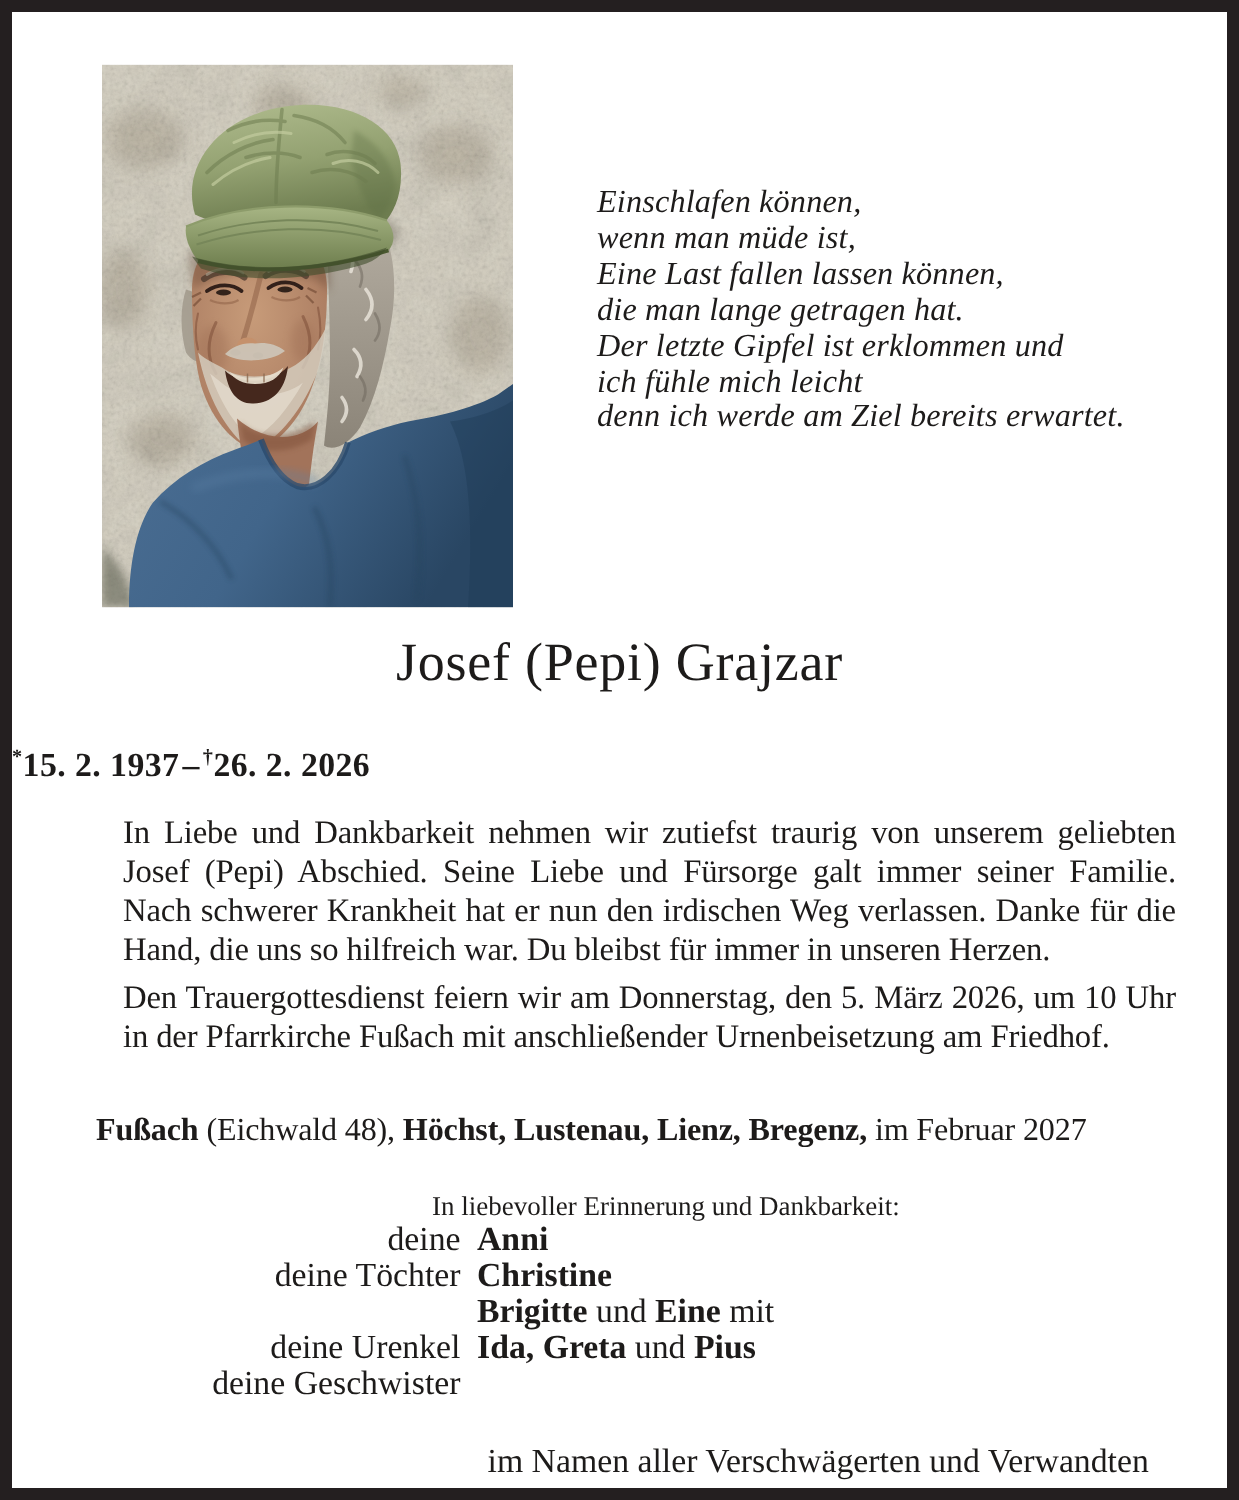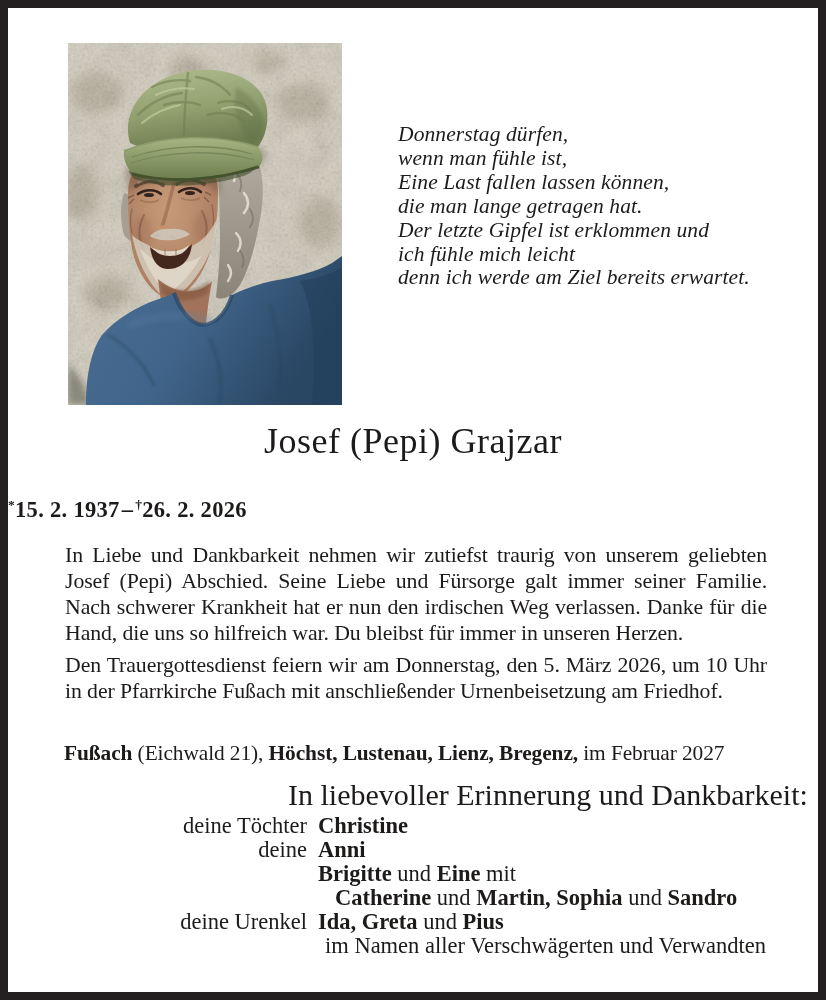--- a/index.html
+++ b/index.html
@@ -31,33 +31,33 @@
     text-align:center;font-size:36px;line-height:1.15;
     letter-spacing:.5px;
   }
   .dates{
     position:absolute;left:0;top:489px;width:100%;
     text-align:left;font-weight:700;font-size:22.5px;letter-spacing:.3px;
   }
   .dates sup{font-size:60%;line-height:0;vertical-align:super;}
   .dates .sep{padding:0 2px;}
   .para{
-    position:absolute;left:57px;width:702px;
+    position:absolute;left:74px;width:702px;
     font-size:21.8px;line-height:25.9px;text-align:justify;
     letter-spacing:-.1px;
   }
   #para1{top:535px;}
   #para2{top:645px;}
   .places{
     position:absolute;left:56px;top:733px;width:710px;
     font-size:21.4px;white-space:nowrap;letter-spacing:-.1px;
   }
   .closing{
-    position:absolute;left:280px;top:770px;
-    font-size:30px;white-space:nowrap;
+    position:absolute;left:280px;top:786px;
+    font-size:18px;white-space:nowrap;
   }
   .family{
     position:absolute;left:56px;top:806px;width:712px;
     font-size:22.5px;line-height:23.9px;
   }
   .family-row{display:flex;align-items:baseline;}
   .family-label{flex:0 0 243px;text-align:right;white-space:nowrap;}
   .family-names{margin-left:11px;white-space:nowrap;}
   .b{font-weight:700;}
   .family sup{font-size:62%;line-height:0;}
@@ -242,62 +242,59 @@
           <path d="M63,120 C100,108 148,106 186,117"></path>
         </g>
         <path d="M56,108 C94,92 148,90 190,104" fill="none" stroke="#8d9c6b" stroke-width="1.5"></path>
         <path d="M64,131 C102,141 150,137 191,124" fill="none" stroke="#49582f" stroke-width="2.6"></path>
         <path d="M60,128 C100,140 150,136 190,122 C186,128 180,132 172,134 C136,144 96,146 66,136 Z" fill="#3f4d2c" opacity="0.6"></path>
       </g>
     </svg>
   </div>
 
   <div class="poem">
-      <div class="poem-line">Donnerstag dürfen,</div>
-      <div class="poem-line">wenn man fühle ist,</div>
+      <div class="poem-line">Einschlafen können,</div>
+      <div class="poem-line">wenn man müde ist,</div>
       <div class="poem-line">Eine Last fallen lassen können,</div>
       <div class="poem-line">die man lange getragen hat.</div>
       <div class="poem-line">Der letzte Gipfel ist erklommen und</div>
       <div class="poem-line">ich fühle mich leicht</div>
       <div class="poem-line">denn ich werde am Ziel bereits erwartet.</div>
     </div>
 
   <div class="name">Josef (Pepi) Grajzar</div>
   <div class="dates">
     <sup>*</sup><span>15. 2. 1937</span><span class="sep">–</span><sup>†</sup><span>26. 2. 2026</span>
   </div>
 
   <div class="para" id="para1">In Liebe und Dankbarkeit nehmen wir zutiefst traurig von unserem geliebten Josef (Pepi) Abschied. Seine Liebe und Fürsorge galt immer seiner Familie. Nach schwerer Krankheit hat er nun den irdischen Weg verlassen. Danke für die Hand, die uns so hilfreich war. Du bleibst für immer in unseren Herzen.</div>
   <div class="para" id="para2">Den Trauergottesdienst feiern wir am Donnerstag, den 5. März 2026, um 10 Uhr in der Pfarrkirche Fußach mit anschließender Urnenbeisetzung am Friedhof.</div>
 
-  <div class="places"><span class="b">Fußach</span><span> (Eichwald 21), </span><span class="b">Höchst, Lustenau, Lienz, Bregenz,</span><span> im Februar 2027</span></div>
+  <div class="places"><span class="b">Fußach</span><span> (Eichwald 48), </span><span class="b">Höchst, Lustenau, Lienz, Bregenz,</span><span> im Februar 2027</span></div>
 
   <div class="closing">In liebevoller Erinnerung und Dankbarkeit:</div>
   <div class="family">
       <div class="family-row">
+        <div class="family-label">deine</div>
+        <div class="family-names"><span class="b">Anni</span></div>
+      </div>
+      <div class="family-row">
         <div class="family-label">deine Töchter</div>
         <div class="family-names"><span class="b">Christine</span></div>
       </div>
       <div class="family-row">
-        <div class="family-label">deine</div>
-        <div class="family-names"><span class="b">Anni</span></div>
-      </div>
-      <div class="family-row">
         <div class="family-label"></div>
         <div class="family-names"><span class="b">Brigitte</span><span> und </span><span class="b">Eine</span><span> mit</span></div>
       </div>
       <div class="family-row">
-        <div class="family-label"></div>
-        <div class="family-names" style="padding-left: 17px;"><span class="b">Catherine</span><span> und </span><span class="b">Martin, Sophia</span><span> und </span><span class="b">Sandro</span></div>
-      </div>
-      <div class="family-row">
         <div class="family-label">deine Urenkel</div>
         <div class="family-names"><span class="b">Ida, Greta</span><span> und </span><span class="b">Pius</span></div>
       </div>
       <div class="family-row">
+        <div class="family-label">deine Geschwister</div>
       </div>
       <div class="family-row">
         <div class="family-label"></div>
-        <div class="family-names" style="padding-left: 7px;"><span>im Namen aller Verschwägerten und Verwandten</span></div>
+        <div class="family-names" style="padding-left: 7px; margin-top: 28px;"><span>im Namen aller Verschwägerten und Verwandten</span></div>
       </div>
     </div>
 
 </div>
 
 </body></html>

